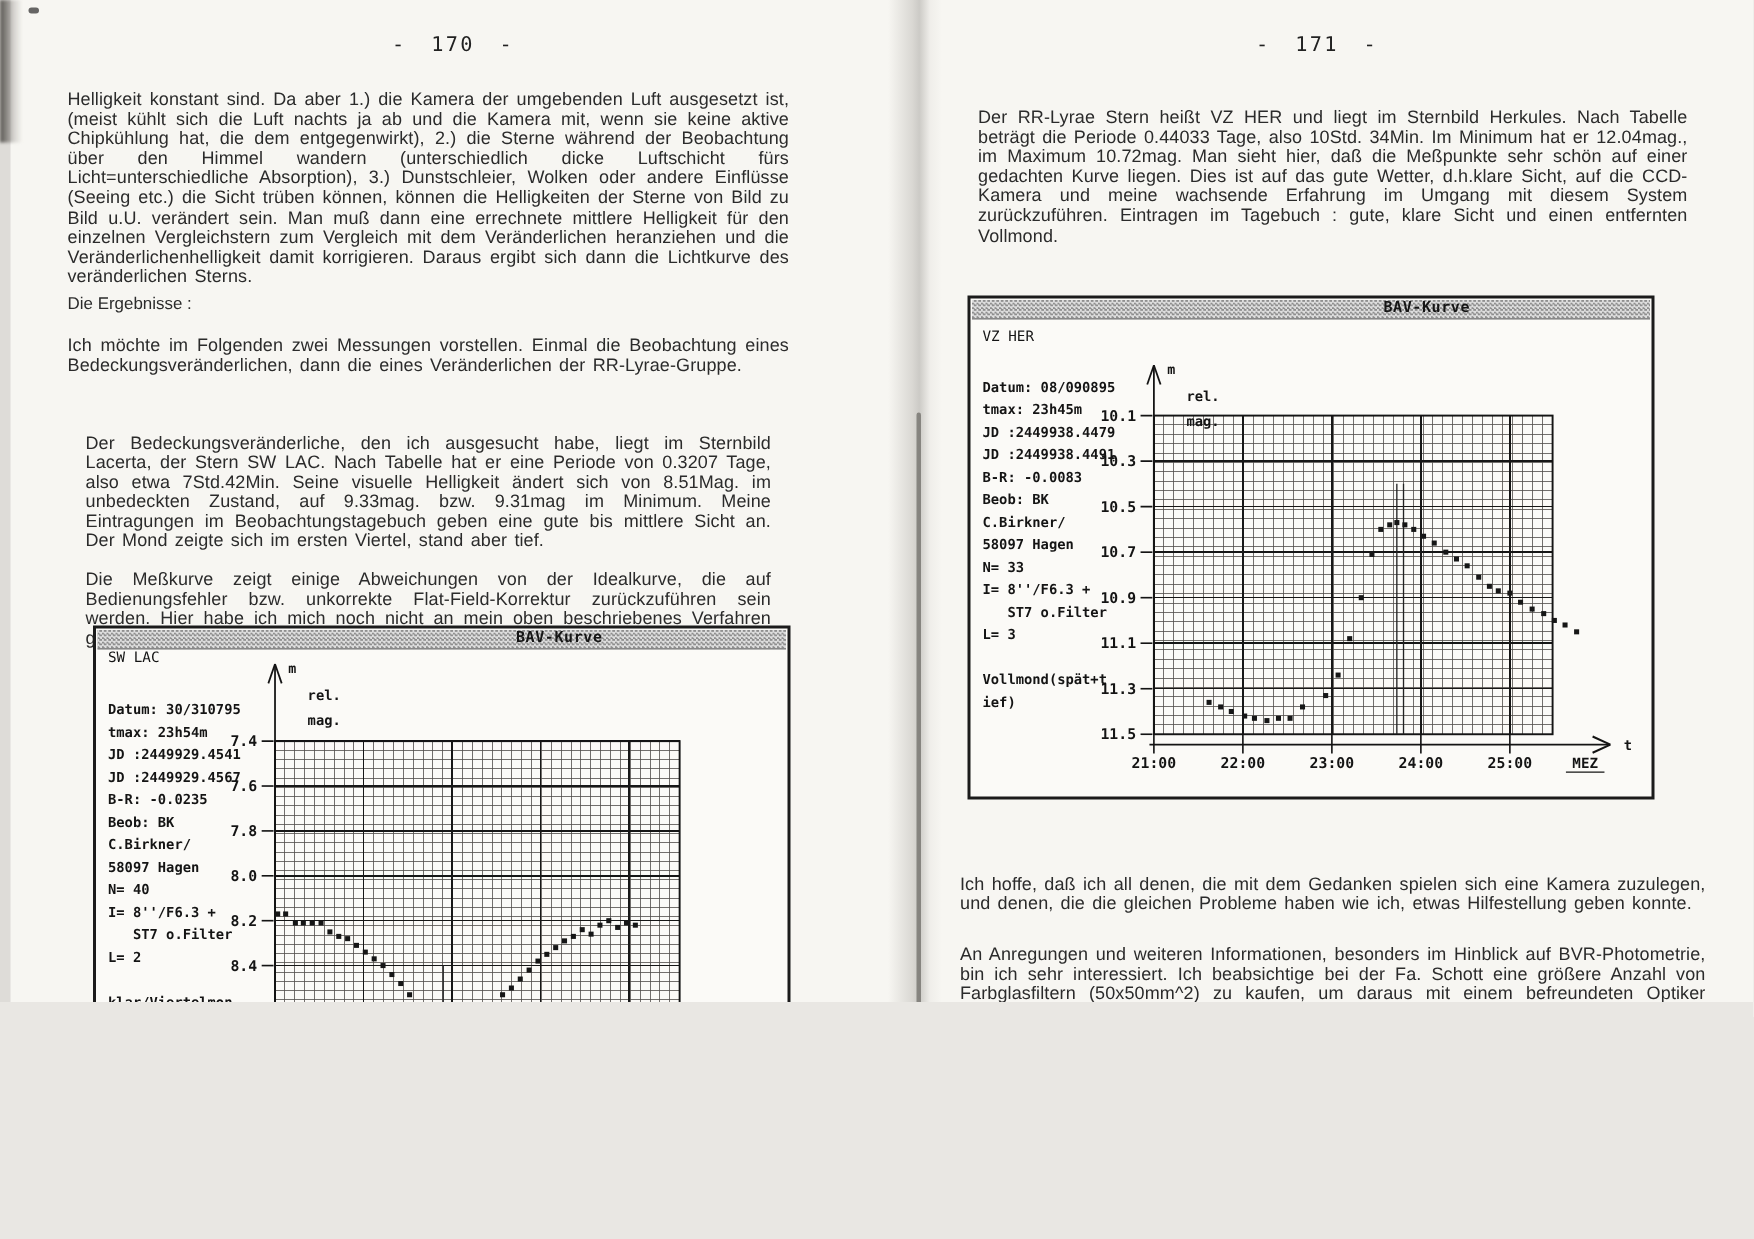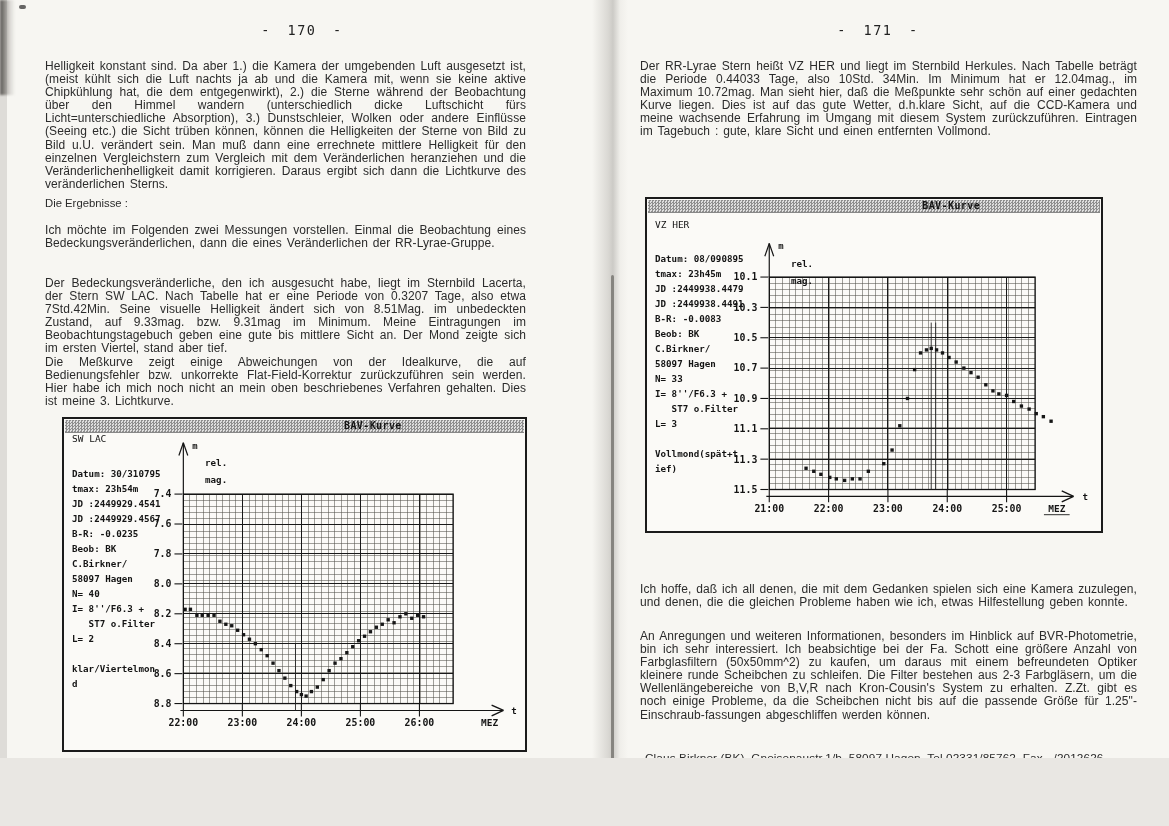--- a/index.html
+++ b/index.html
@@ -1,20 +1,20 @@
 <!DOCTYPE html>
 <html><head>
 <meta charset="utf-8">
 <style>
   html,body{margin:0;padding:0;background:#e9e7e3;}
-  #canvas{position:relative;width:1169px;height:758px;background:#f7f6f2;overflow:hidden;
+  #canvas{position:relative;width:1169px;height:668px;background:#f7f6f2;overflow:hidden;
           font-family:"Liberation Sans",sans-serif;color:#2b2b2b;}
   .para{position:absolute;margin:0;text-align:justify;font-size:12px;line-height:13.1px;
         letter-spacing:.08px;word-spacing:1.4px;hyphens:none;}
-  .stack p{margin:0;text-align:justify;}
+  .stack p{margin:12px;text-align:justify;}
   .pagenum{position:absolute;font-family:"DejaVu Sans Mono",monospace;font-size:13.5px;
            letter-spacing:1.5px;word-spacing:7px;color:#222;}
   .heading{position:absolute;font-size:11.3px;}
   .footerline{position:absolute;font-size:11.8px;letter-spacing:.1px;}
 
   
   .chart{position:absolute;background:#fbfaf7;border:2px solid #1b1b1b;box-sizing:border-box;}
   .tbar{position:absolute;left:1px;right:1px;top:1px;height:12px;border-bottom:1px solid #888;
         background-color:#cfcfcf;
         background-image:repeating-conic-gradient(#8e8e8e 0% 25%, #dedede 0% 50%);

